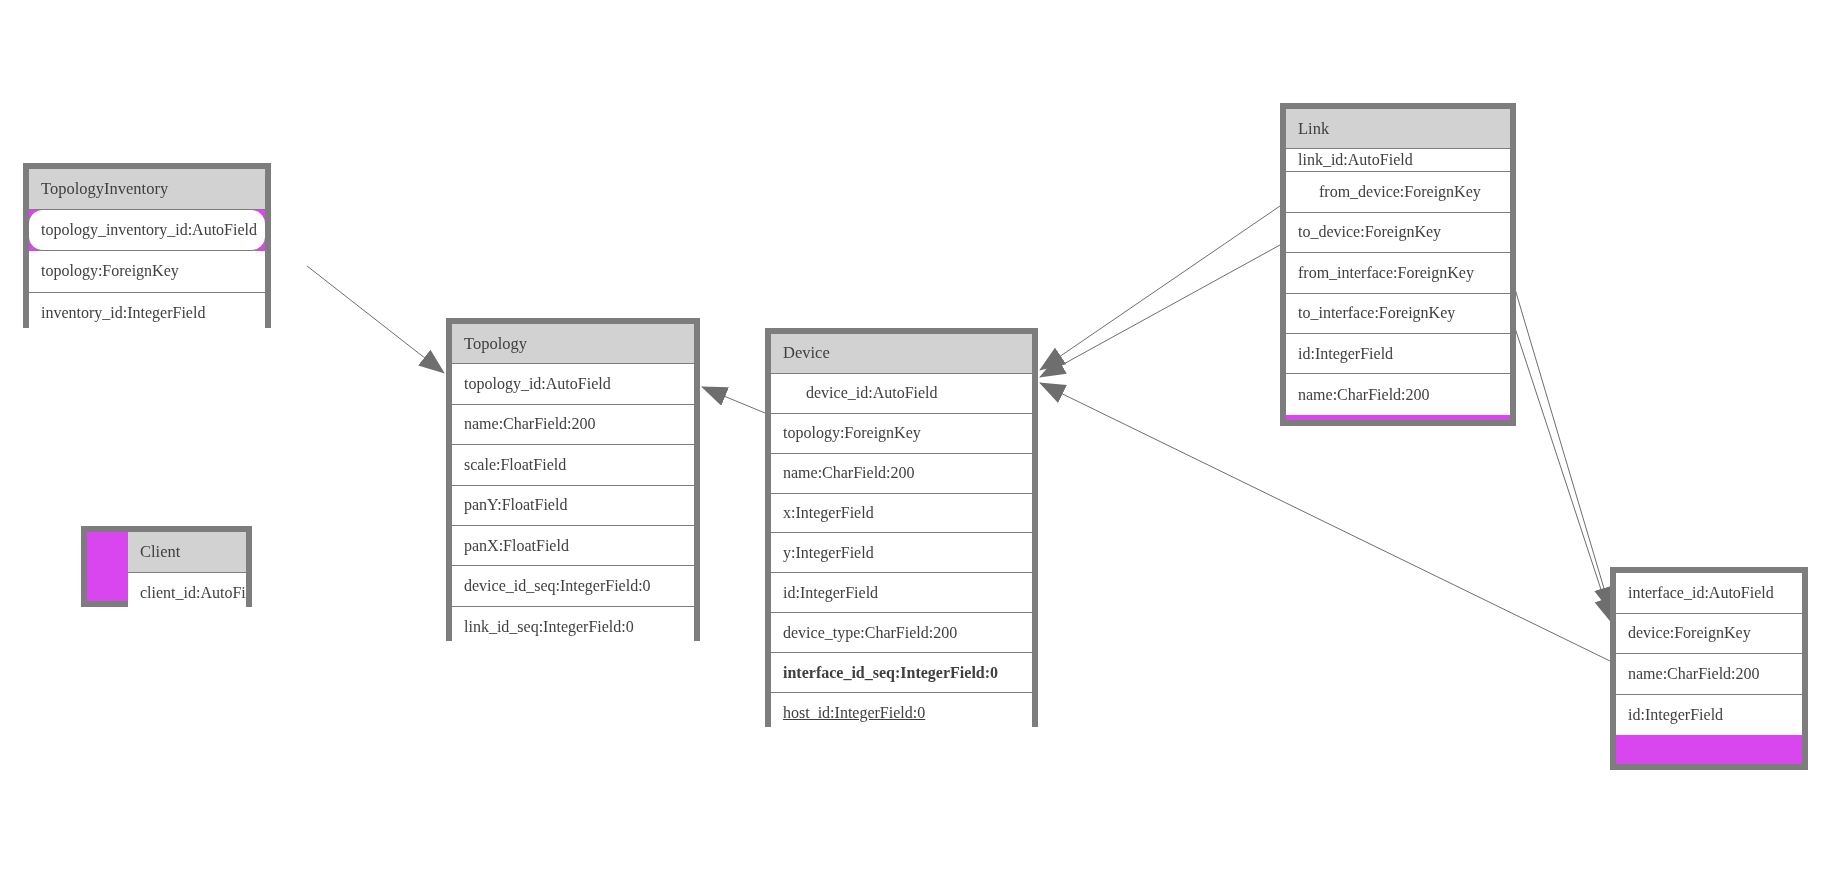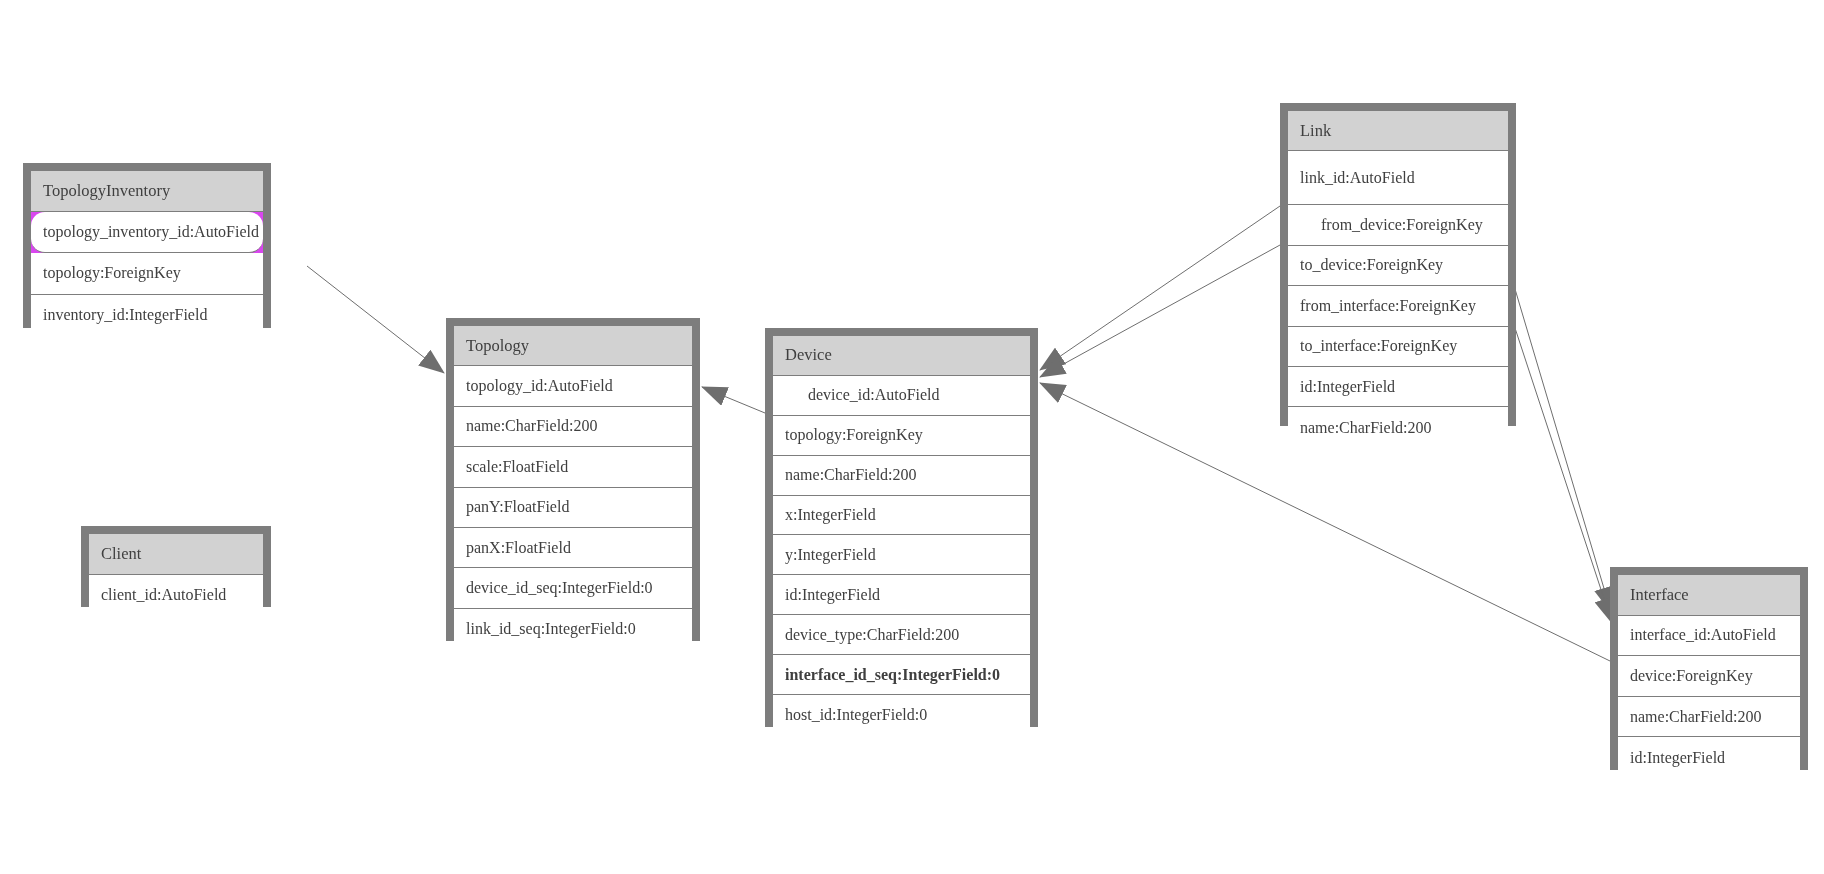--- a/index.html
+++ b/index.html
@@ -19,21 +19,21 @@
     position: absolute;
     left: 0; top: 0;
     width: 1824px;
     height: 874px;
     z-index: 1;
   }
   .entity {
     position: absolute;
     z-index: 2;
     background: #d946ef;
-    border: 8px solid #c4b5fd;
+    border: 6px solid #c4b5fd;
     box-sizing: border-box;
     text-align: center;
   }
   .entity-header {
     background: #d2d2d2;
     border-bottom: 1px solid #7d7d7d;
     display: flex;
     align-items: center;
     padding-left: 12px;
     box-sizing: border-box;
@@ -86,47 +86,46 @@
       <div class="entity" style="left: 446px; top: 318px; width: 254px; height: 323.2px; border-color: rgb(125, 125, 125);">
         <div class="entity-header" style="height: 40.4px; background: rgb(210, 210, 210); color: rgb(63, 63, 63);">Topology</div>
         <div class="entity-row" style="height: 40.4px; color: rgb(63, 63, 63);">topology_id:AutoField</div>
         <div class="entity-row" style="height: 40.4px; color: rgb(63, 63, 63);">name:CharField:200</div>
         <div class="entity-row" style="height: 40.4px; color: rgb(63, 63, 63);">scale:FloatField</div>
         <div class="entity-row" style="height: 40.4px; color: rgb(63, 63, 63);">panY:FloatField</div>
         <div class="entity-row" style="height: 40.4px; color: rgb(63, 63, 63);">panX:FloatField</div>
         <div class="entity-row" style="height: 40.4px; color: rgb(63, 63, 63);">device_id_seq:IntegerField:0</div>
         <div class="entity-row" style="height: 40.4px; color: rgb(63, 63, 63);">link_id_seq:IntegerField:0</div>
       </div>
-      <div class="entity" style="left: 81px; top: 526px; width: 190px; height: 81px; border-color: rgb(125, 125, 125);">
+      <div class="entity" style="left: 81px; top: 526px; width: 171px; height: 81px; border-color: rgb(125, 125, 125); padding-left: 41px;">
         <div class="entity-header" style="height: 40.5px; background: rgb(210, 210, 210); color: rgb(63, 63, 63);">Client</div>
         <div class="entity-row" style="height: 40.5px; color: rgb(63, 63, 63);">client_id:AutoField</div>
       </div>
       <div class="entity" style="left: 765px; top: 328px; width: 273px; height: 399px; border-color: rgb(125, 125, 125);">
         <div class="entity-header" style="height: 39.9px; background: rgb(210, 210, 210); color: rgb(63, 63, 63);">Device</div>
         <div class="entity-row" style="height: 39.9px; color: rgb(63, 63, 63); padding-left: 35px;">device_id:AutoField</div>
         <div class="entity-row" style="height: 39.9px; color: rgb(63, 63, 63);">topology:ForeignKey</div>
         <div class="entity-row" style="height: 39.9px; color: rgb(63, 63, 63);">name:CharField:200</div>
         <div class="entity-row" style="height: 39.9px; color: rgb(63, 63, 63);">x:IntegerField</div>
         <div class="entity-row" style="height: 39.9px; color: rgb(63, 63, 63);">y:IntegerField</div>
         <div class="entity-row" style="height: 39.9px; color: rgb(63, 63, 63);">id:IntegerField</div>
         <div class="entity-row" style="height: 39.9px; color: rgb(63, 63, 63);">device_type:CharField:200</div>
         <div class="entity-row" style="height: 39.9px; color: rgb(63, 63, 63); font-weight: bold;">interface_id_seq:IntegerField:0</div>
-        <div class="entity-row" style="height: 39.9px; color: rgb(63, 63, 63);">host_id:IntegerField:0</div>
+        <div class="entity-row" style="height: 39.9px; color: rgb(63, 63, 63); text-decoration: underline;">host_id:IntegerField:0</div>
       </div>
       <div class="entity" style="left: 1280px; top: 103px; width: 236px; height: 323.2px; border-color: rgb(125, 125, 125);">
         <div class="entity-header" style="height: 40.4px; background: rgb(210, 210, 210); color: rgb(63, 63, 63);">Link</div>
-        <div class="entity-row" style="height: 54px; color: rgb(63, 63, 63);">link_id:AutoField</div>
+        <div class="entity-row" style="height: 23px; color: rgb(63, 63, 63);">link_id:AutoField</div>
         <div class="entity-row" style="height: 40.4px; color: rgb(63, 63, 63); padding-left: 33px;">from_device:ForeignKey</div>
         <div class="entity-row" style="height: 40.4px; color: rgb(63, 63, 63);">to_device:ForeignKey</div>
         <div class="entity-row" style="height: 40.4px; color: rgb(63, 63, 63);">from_interface:ForeignKey</div>
         <div class="entity-row" style="height: 40.4px; color: rgb(63, 63, 63);">to_interface:ForeignKey</div>
         <div class="entity-row" style="height: 40.4px; color: rgb(63, 63, 63);">id:IntegerField</div>
         <div class="entity-row" style="height: 40.4px; color: rgb(63, 63, 63);">name:CharField:200</div>
       </div>
       <div class="entity" style="left: 1610px; top: 567px; width: 198px; height: 203px; border-color: rgb(125, 125, 125);">
-        <div class="entity-header" style="height: 40.6px; background: rgb(210, 210, 210); color: rgb(63, 63, 63);">Interface</div>
         <div class="entity-row" style="height: 40.6px; color: rgb(63, 63, 63);">interface_id:AutoField</div>
         <div class="entity-row" style="height: 40.6px; color: rgb(63, 63, 63);">device:ForeignKey</div>
         <div class="entity-row" style="height: 40.6px; color: rgb(63, 63, 63);">name:CharField:200</div>
         <div class="entity-row" style="height: 40.6px; color: rgb(63, 63, 63);">id:IntegerField</div>
       </div>
     </div>
 </div>
 
 </body></html>

